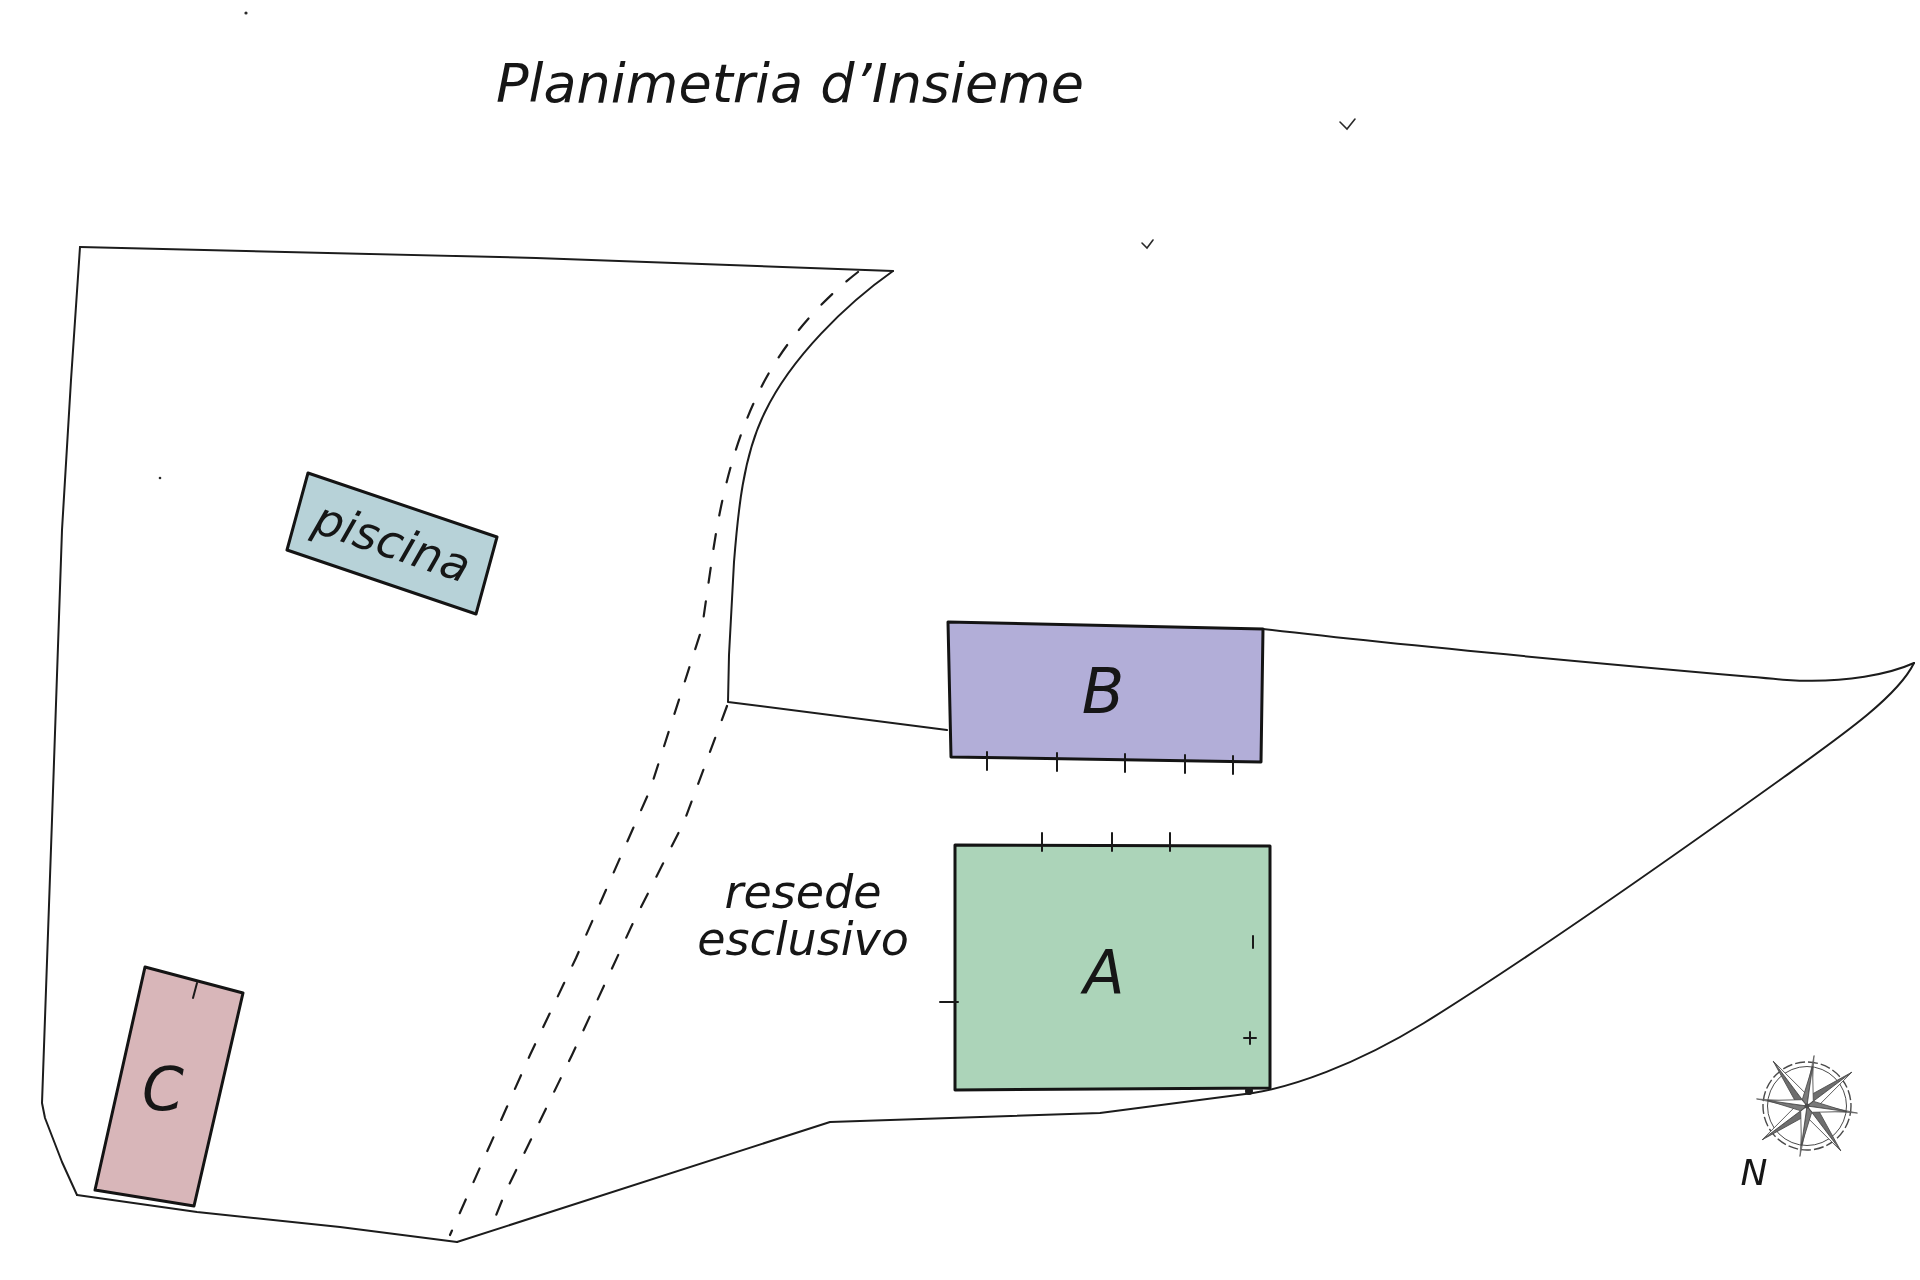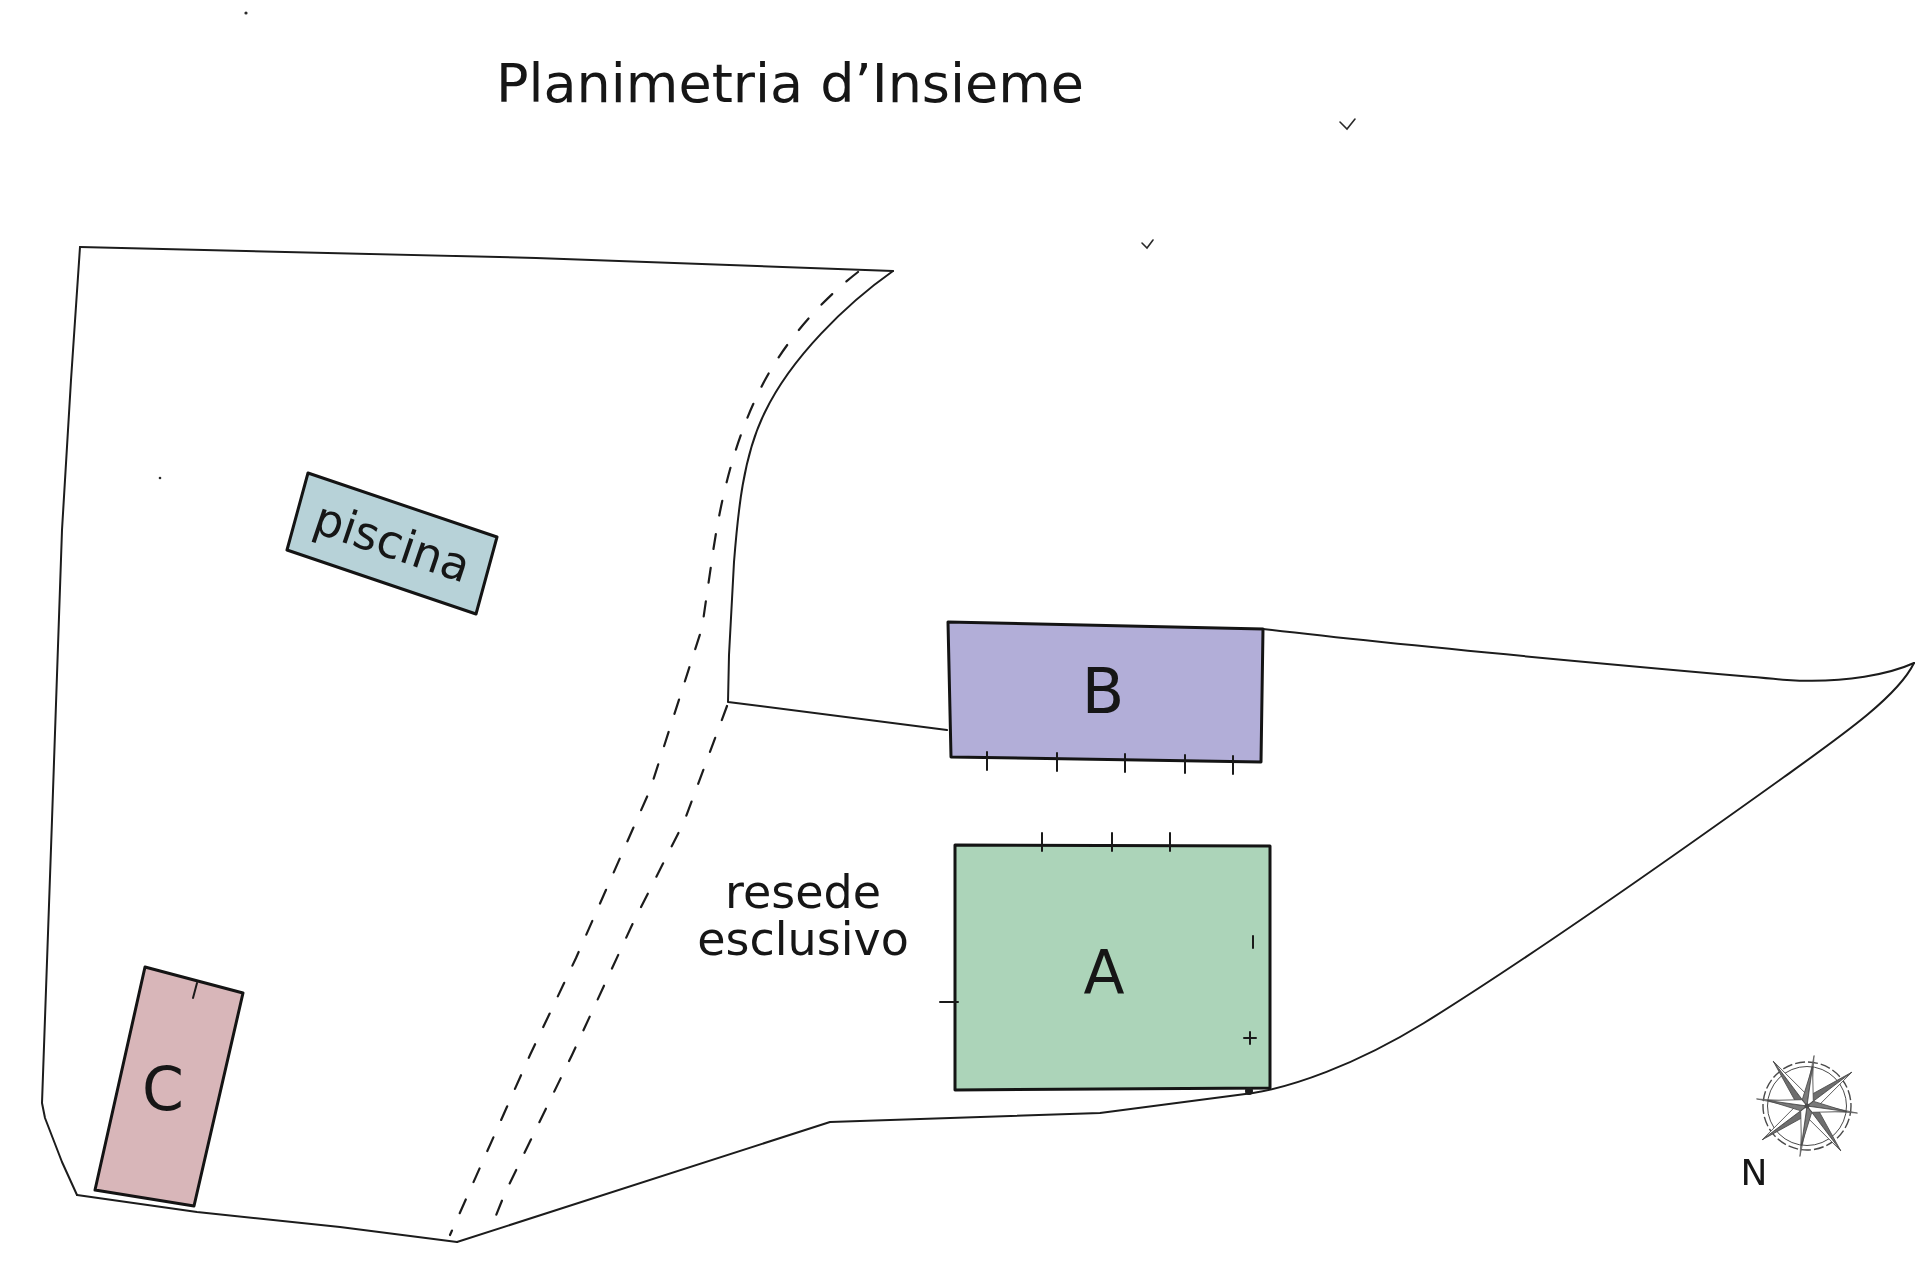--- a/index.html
+++ b/index.html
@@ -7,20 +7,21 @@
     padding: 0;
     background: #ffffff;
     overflow: hidden;
   }
   .canvas {
     position: relative;
     width: 1611px;
     height: 1280px;
     background: #ffffff;
     font-family: "DejaVu Sans", "Liberation Sans", sans-serif;
+    font-style: italic;
   }
   svg { display: block; }
   text {
     font-family: "DejaVu Sans", "Liberation Sans", sans-serif;
     fill: #161616;
   }
   .boundary {
     fill: none;
     stroke: #1c1c1c;
     stroke-width: 2;

